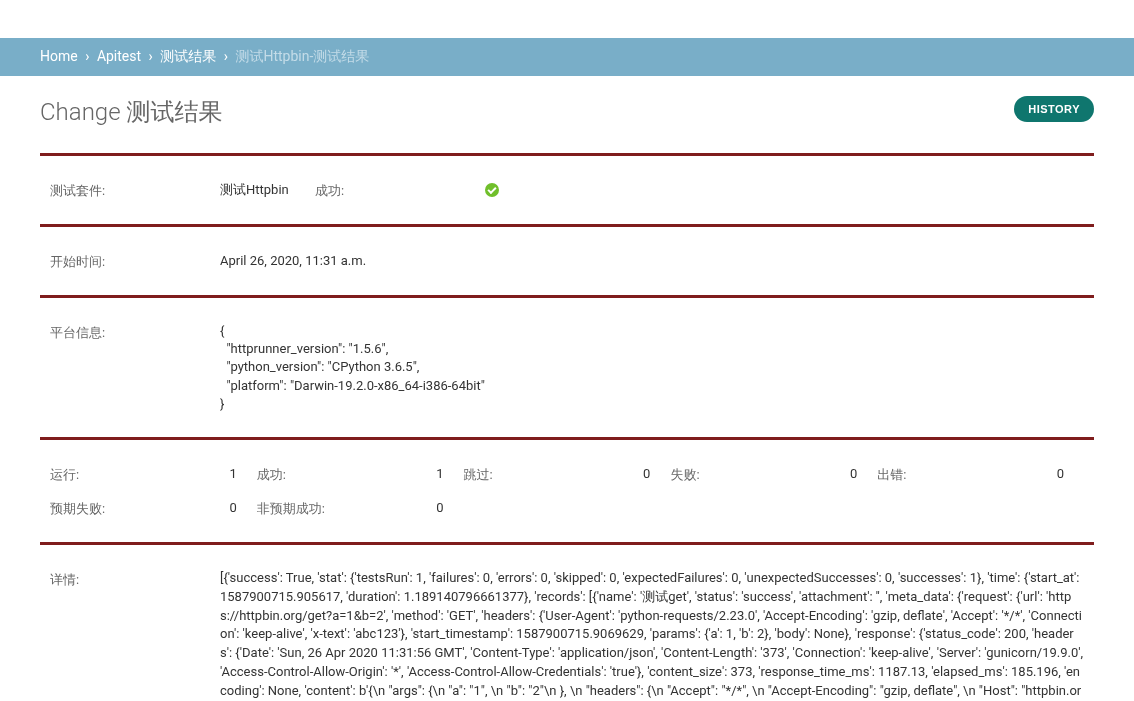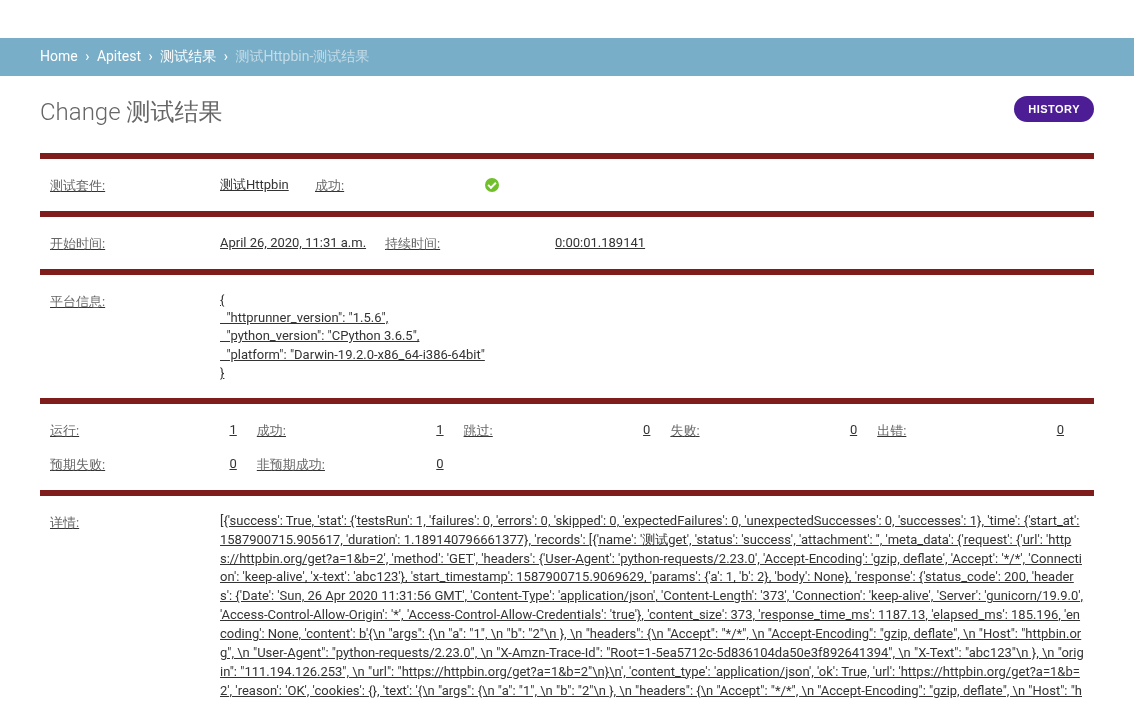--- a/index.html
+++ b/index.html
@@ -28,35 +28,34 @@
     justify-content: space-between;
     align-items: flex-start;
     margin-bottom: 25px;
   }
   h1 {
     font-size: 24px;
     font-weight: 300;
     color: #666;
   }
   .history-btn {
-    background: #4c1d95;
+    background: #0f766e;
     color: #fff;
     border: none;
     border-radius: 15px;
     padding: 7px 14px;
     font-size: 11px;
     font-weight: 700;
     letter-spacing: 0.5px;
     cursor: pointer;
     text-transform: uppercase;
   }
   .section {
-    border-top: 6px solid #7f1d1d;
-    padding: 16px 10px;
-    text-decoration: underline;
+    border-top: 3px solid #7f1d1d;
+    padding: 24px 10px;
   }
   .section:first-of-type { border-top: none; padding-top: 0; }
   .row {
     display: flex;
     align-items: flex-start;
     flex-wrap: wrap;
   }
   .label {
     color: #666;
     font-size: 13px;
@@ -153,24 +152,20 @@
       </div>
     </div>
   </div>
 
   <div class="section">
     <div class="row">
       <div class="col-start">
         <span class="label">开始时间:</span>
         <span class="value">April 26, 2020, 11:31 a.m.</span>
       </div>
-      <div class="col-dur">
-        <span class="label" style="min-width:170px">持续时间:</span>
-        <span class="value">0:00:01.189141</span>
-      </div>
     </div>
   </div>
 
   <div class="section">
     <div class="row">
       <span class="label">平台信息:</span>
       <pre class="platform-pre value-block">{
   "httprunner_version": "1.5.6",
   "python_version": "CPython 3.6.5",
   "platform": "Darwin-19.2.0-x86_64-i386-64bit"

